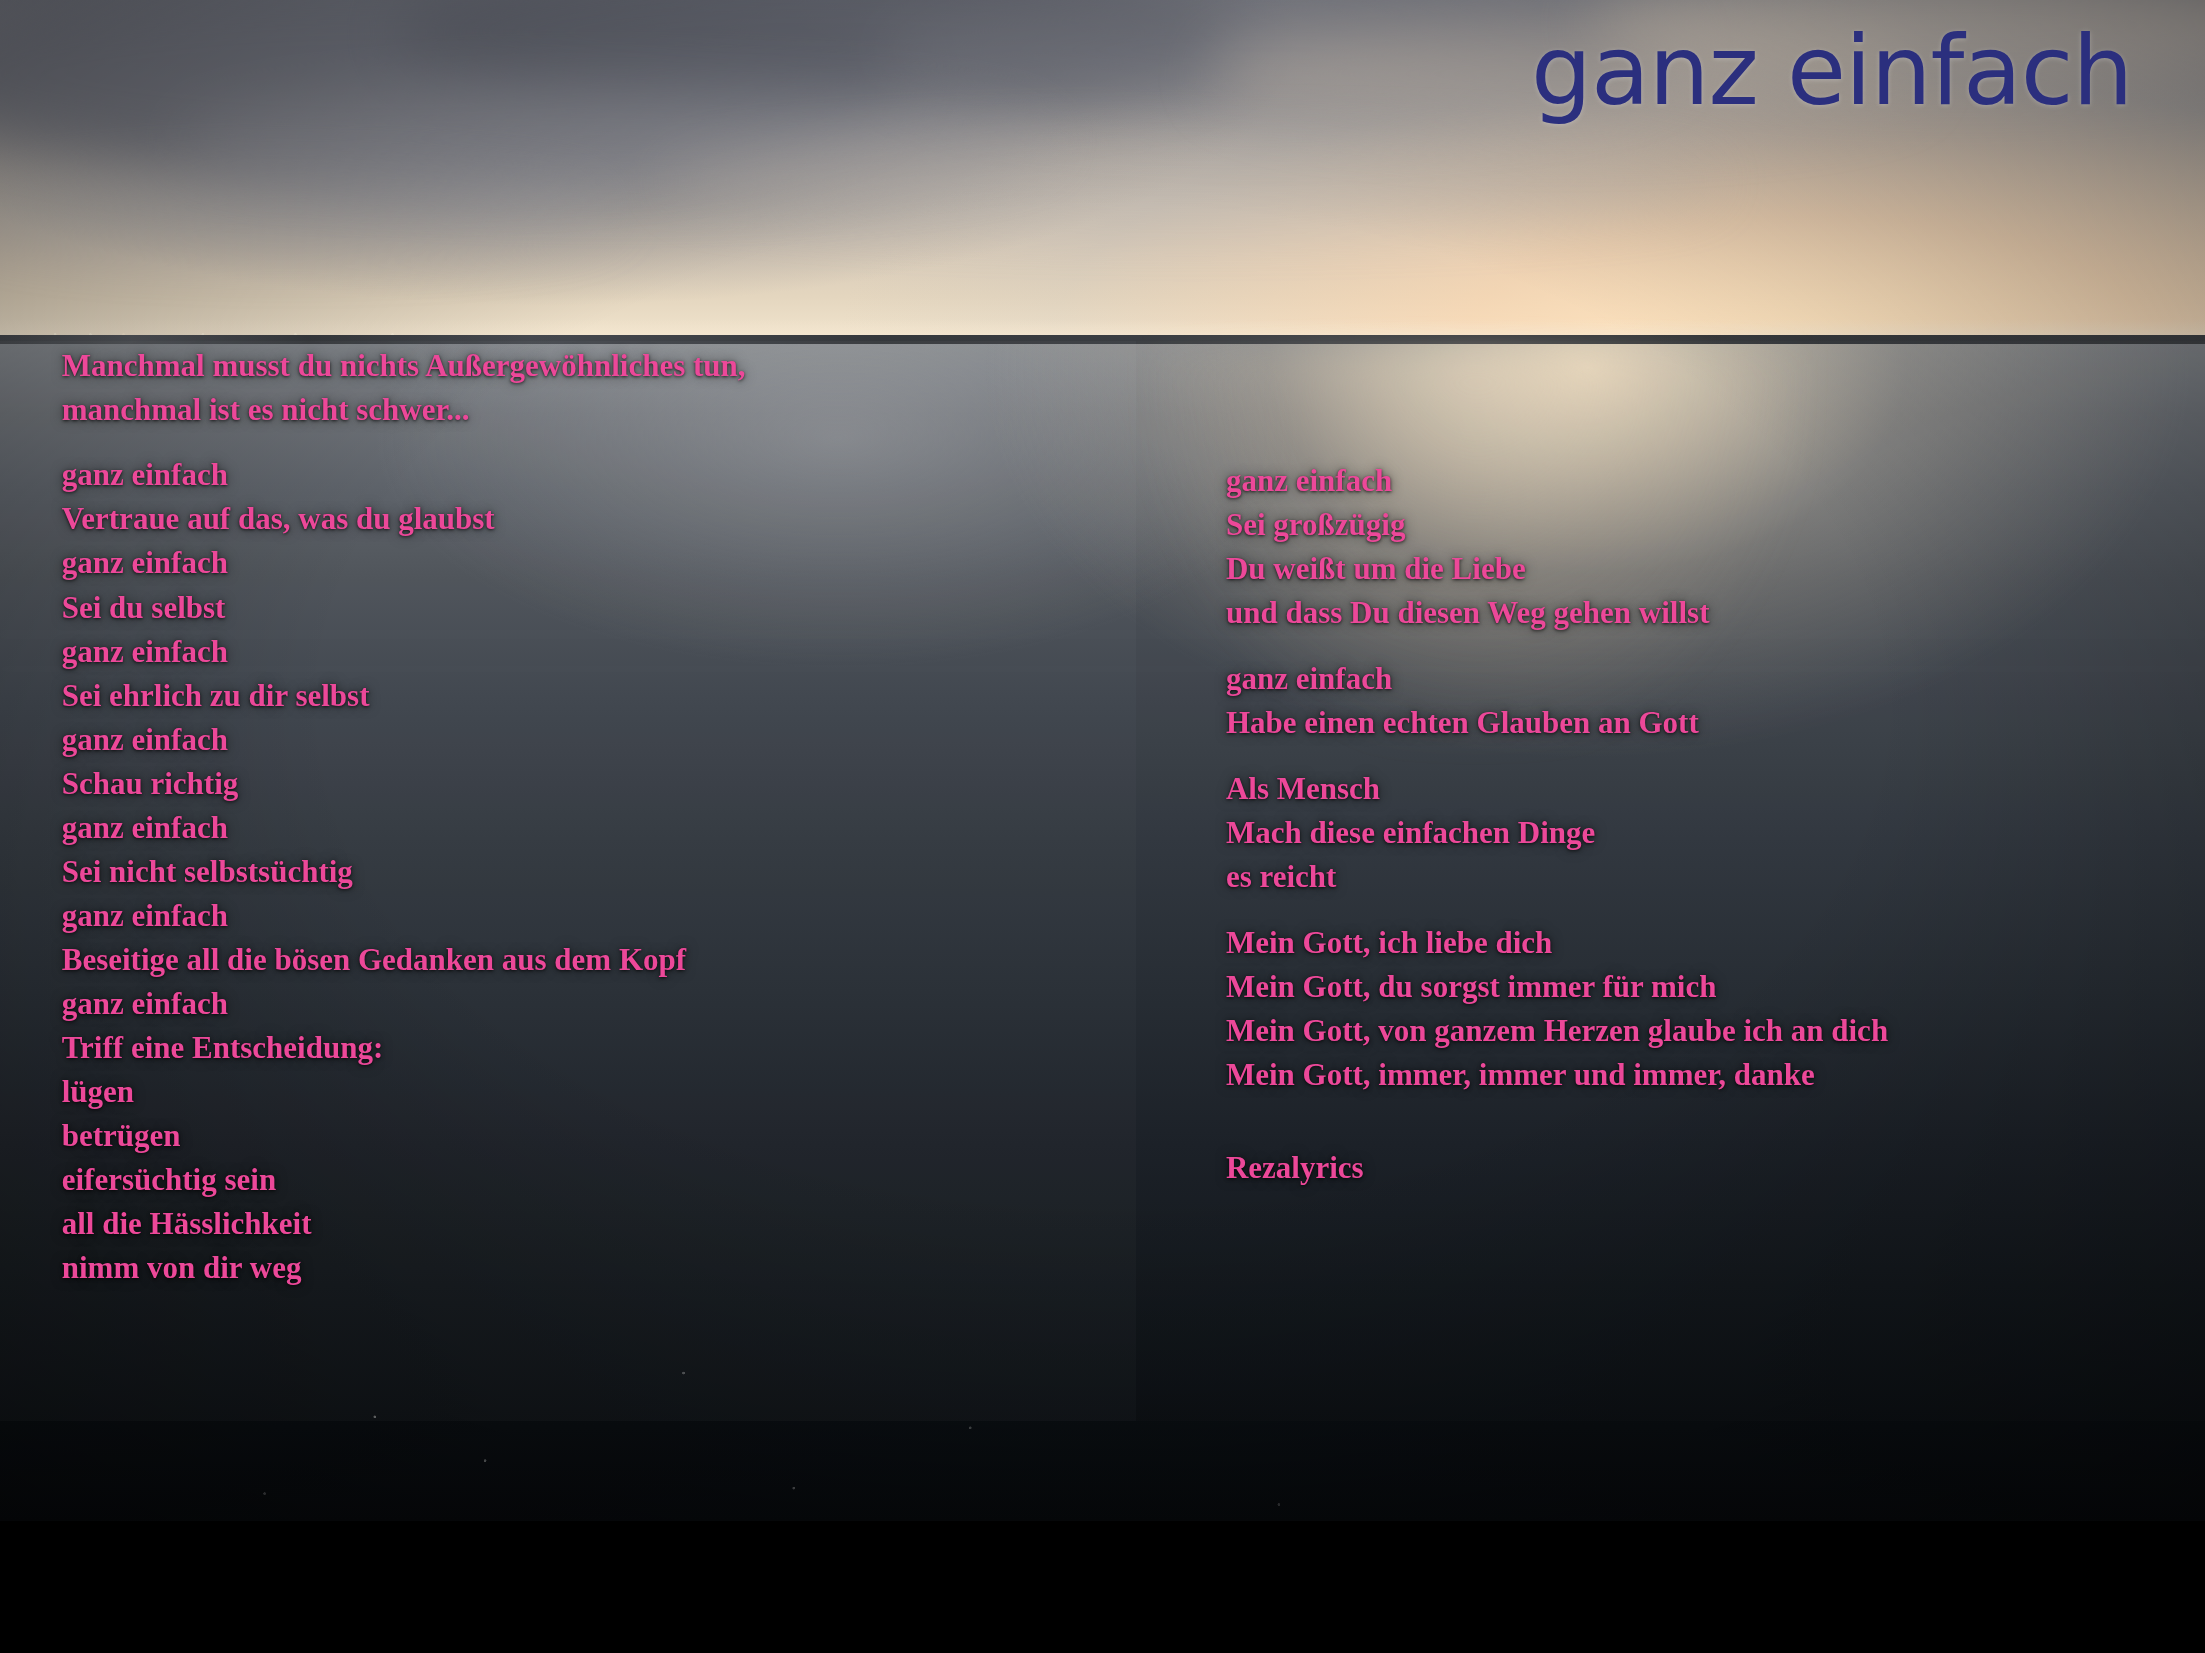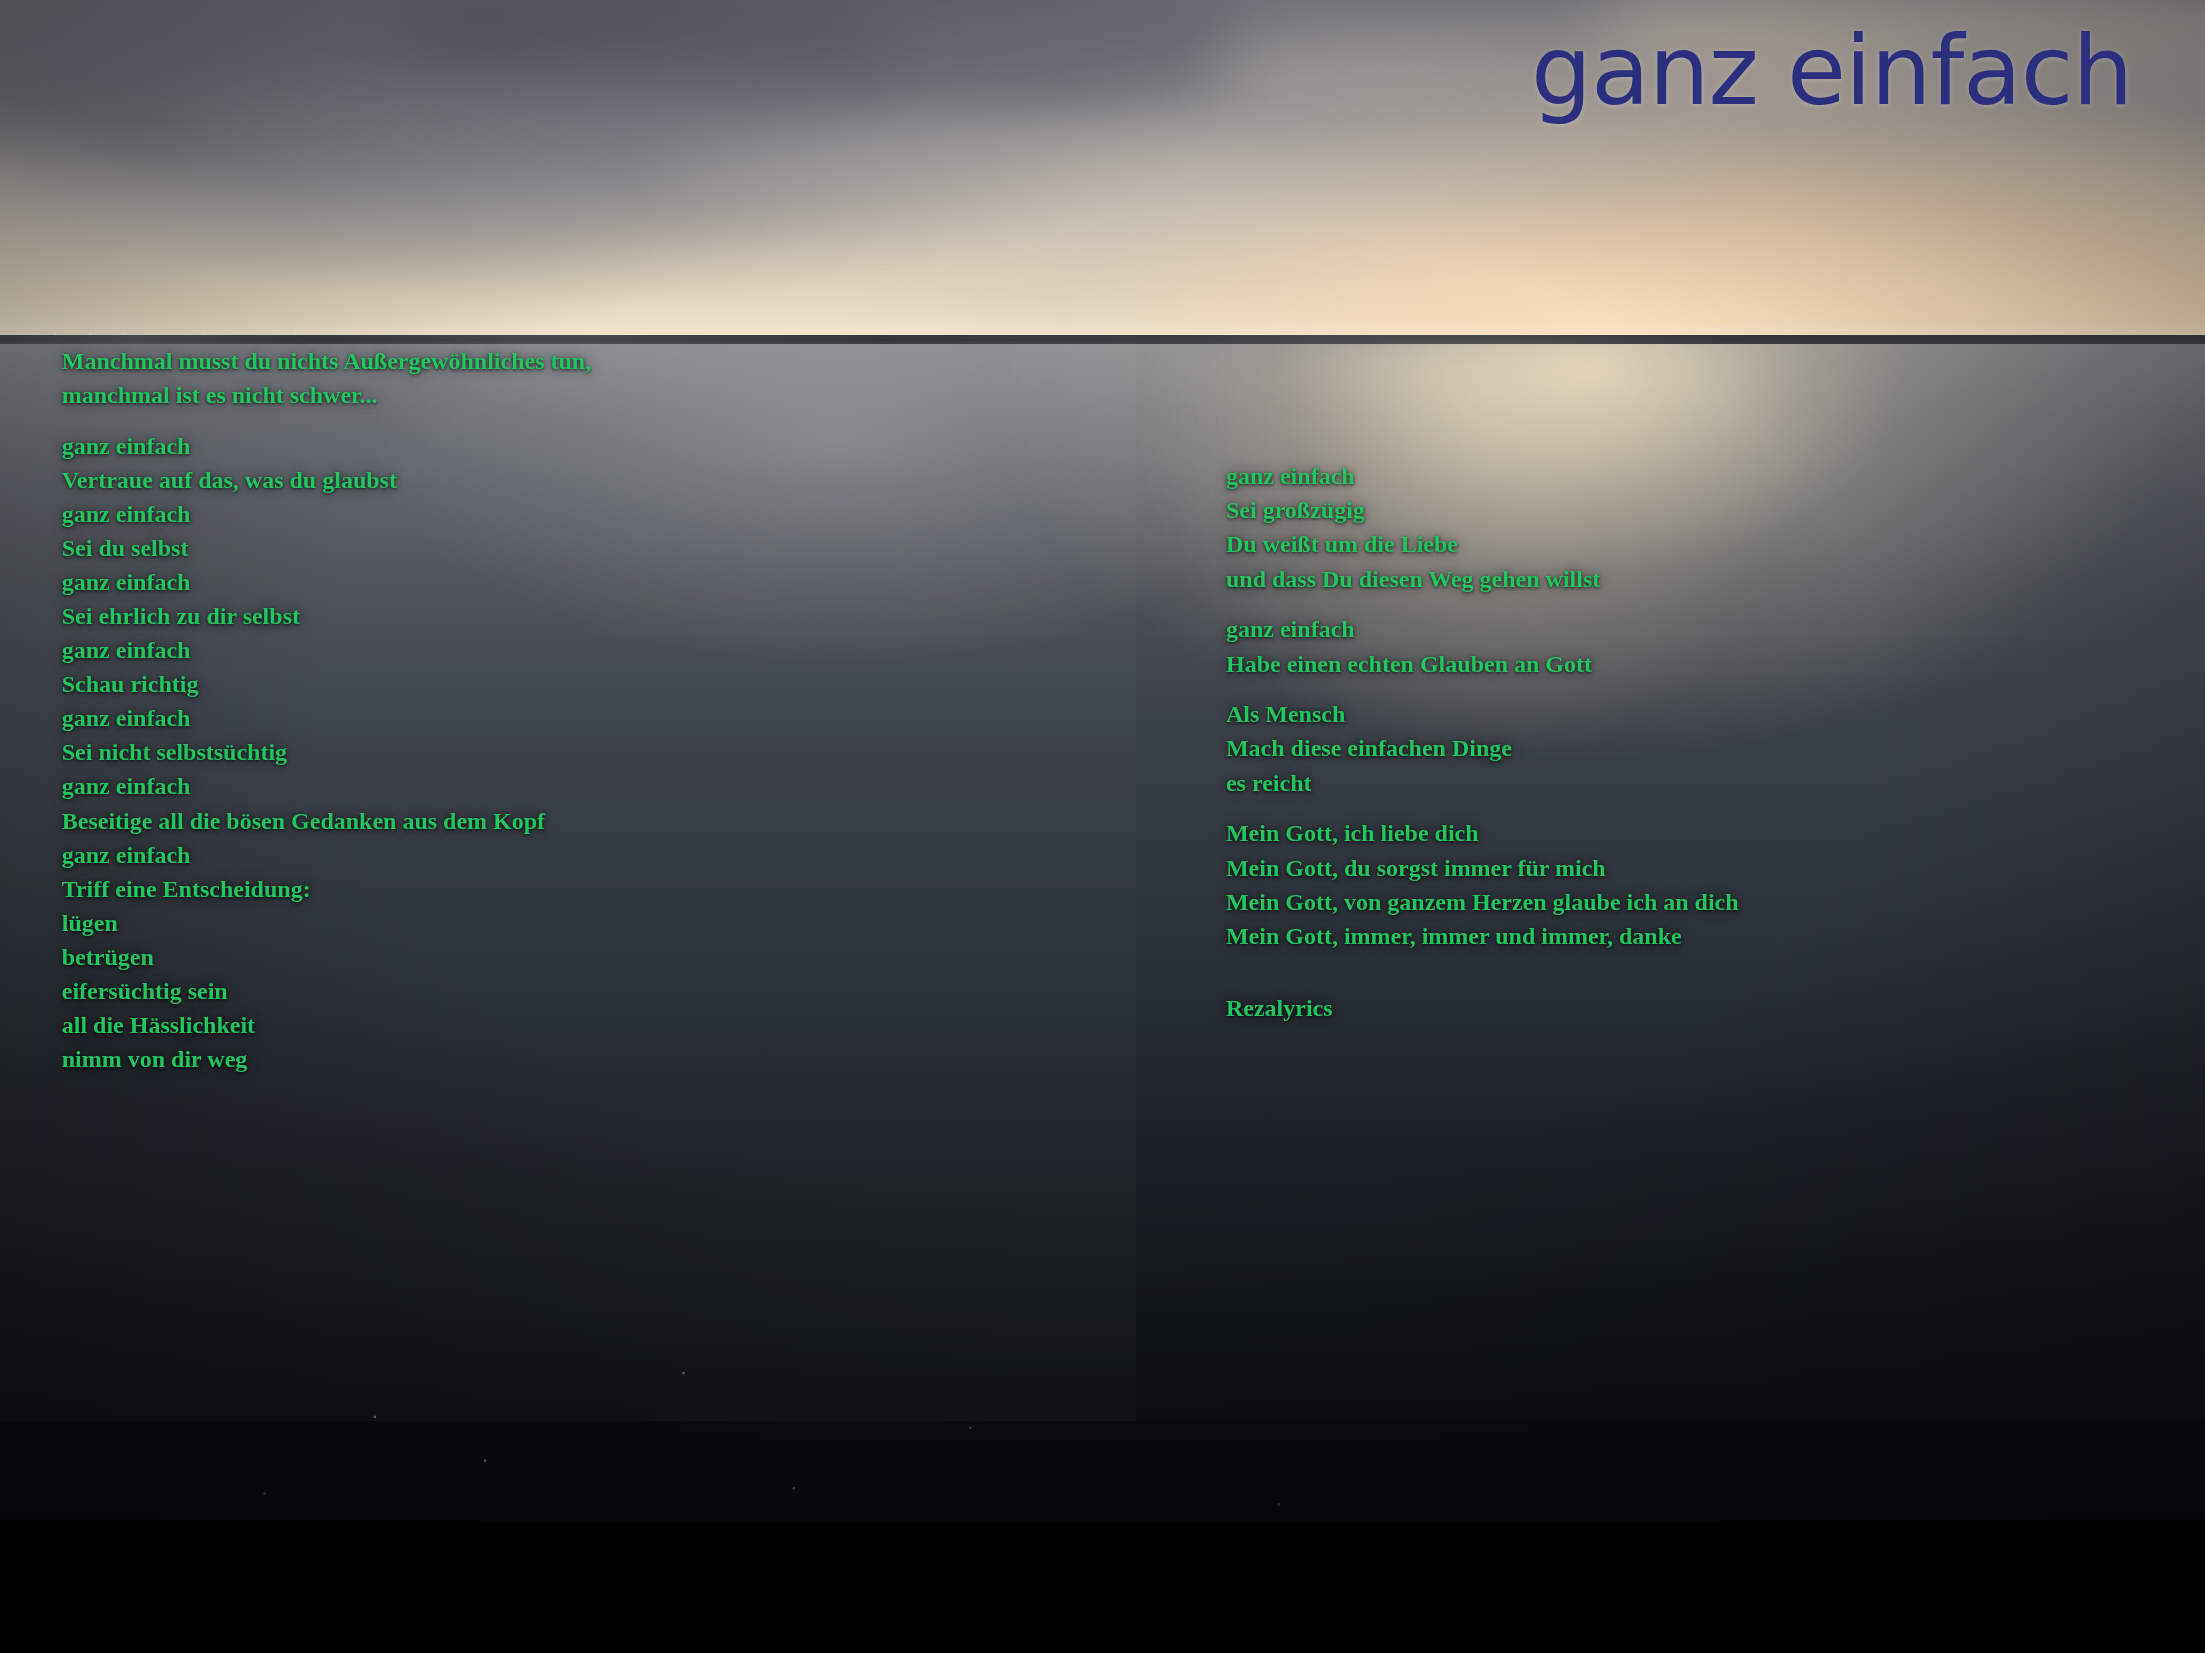--- a/index.html
+++ b/index.html
@@ -193,23 +193,23 @@
   
   #lyrics {
     position: absolute;
     left: 0;
     top: 0;
     width: 100%;
     height: 100%;
   }
   .col {
     position: absolute;
-    color: #22c55e;
+    color: #ec4899;
     font-weight: 700;
-    font-size: 24px;
+    font-size: 31px;
     line-height: 1.42;
     text-shadow: 0 1.1px 3.3px rgba(0,0,0,0.75), 0 0 12px rgba(0,0,0,0.5);
     white-space: pre;
   }
   .col-left {
     left: 2.8%;
     top: 22.6%;
     width: 49%;
   }
   .col-right {

